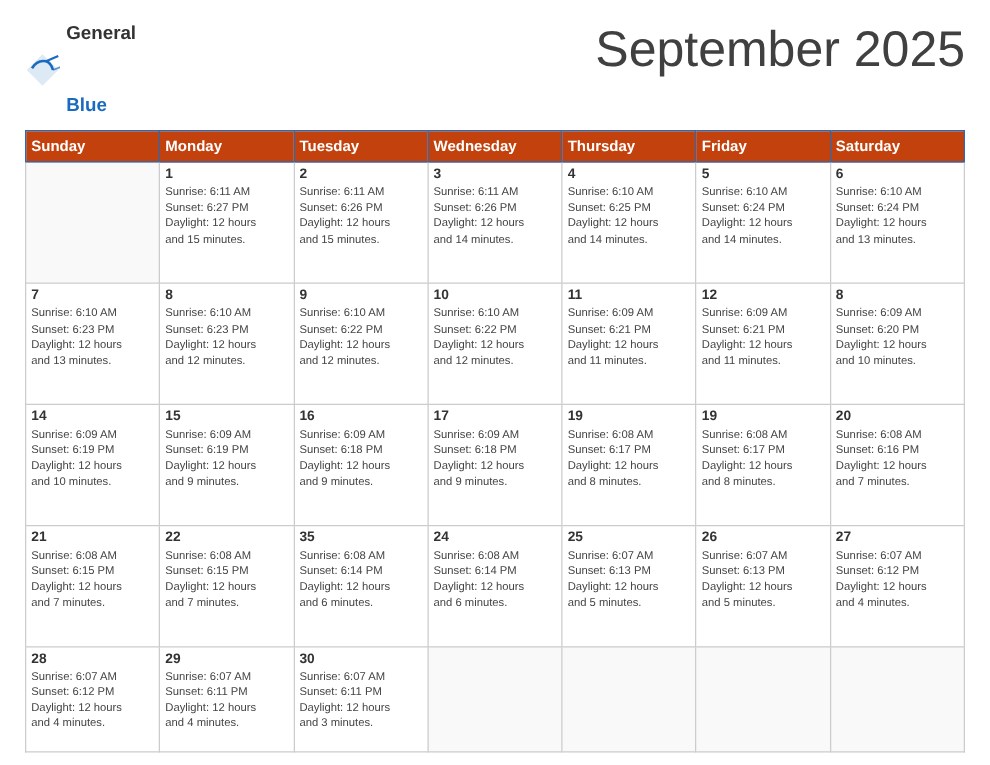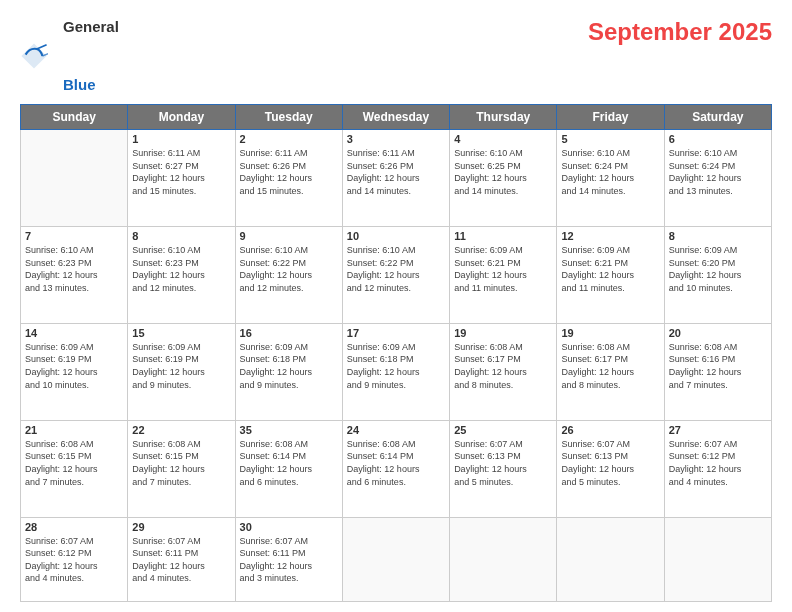--- a/index.html
+++ b/index.html
@@ -19,63 +19,63 @@
     }
     .header {
       display: flex;
       justify-content: space-between;
       align-items: flex-start;
       margin-bottom: 10px;
     }
     .logo {
       display: flex;
       align-items: center;
-      gap: 12px;
+      gap: 2px;
       justify-content: space-between;
     }
     .logo-text {
       display: flex;
       flex-direction: column;
       font-size: 15px;
       font-weight: bold;
       line-height: 1.2;
     }
     .logo-general { color: #333; }
     .logo-blue { color: #1a6abf; margin-top: 40px; }
     .logo-icon {
       width: 28px;
       height: 28px;
       margin-right: 3px;
     }
     .title-block {
       text-align: right;
     }
     .month-title {
-      font-size: 24px;
-      color: #ef4444;
-      font-weight: bold;
+      font-size: 40px;
+      color: #404040;
+      font-weight: normal;
     }
     .subtitle {
       font-size: 14px;
       color: #555;
     }
     .calendar {
       flex: 1;
       border: 1px solid #ccc;
       border-collapse: collapse;
       width: 100%;
       table-layout: fixed;
     }
     .calendar th {
-      background: #737373;
+      background: #c2410c;
       color: #fff;
       font-size: 12px;
       font-weight: bold;
       padding: 5px 4px;
-      text-align: center;
+      text-align: left;
       border: 1px solid #2a6ab5;
     }
     .calendar td {
       vertical-align: top;
       border: 1px solid #ccc;
       padding: 3px 4px;
       font-size: 9.5px;
       color: #333;
       height: 82px;
     }

